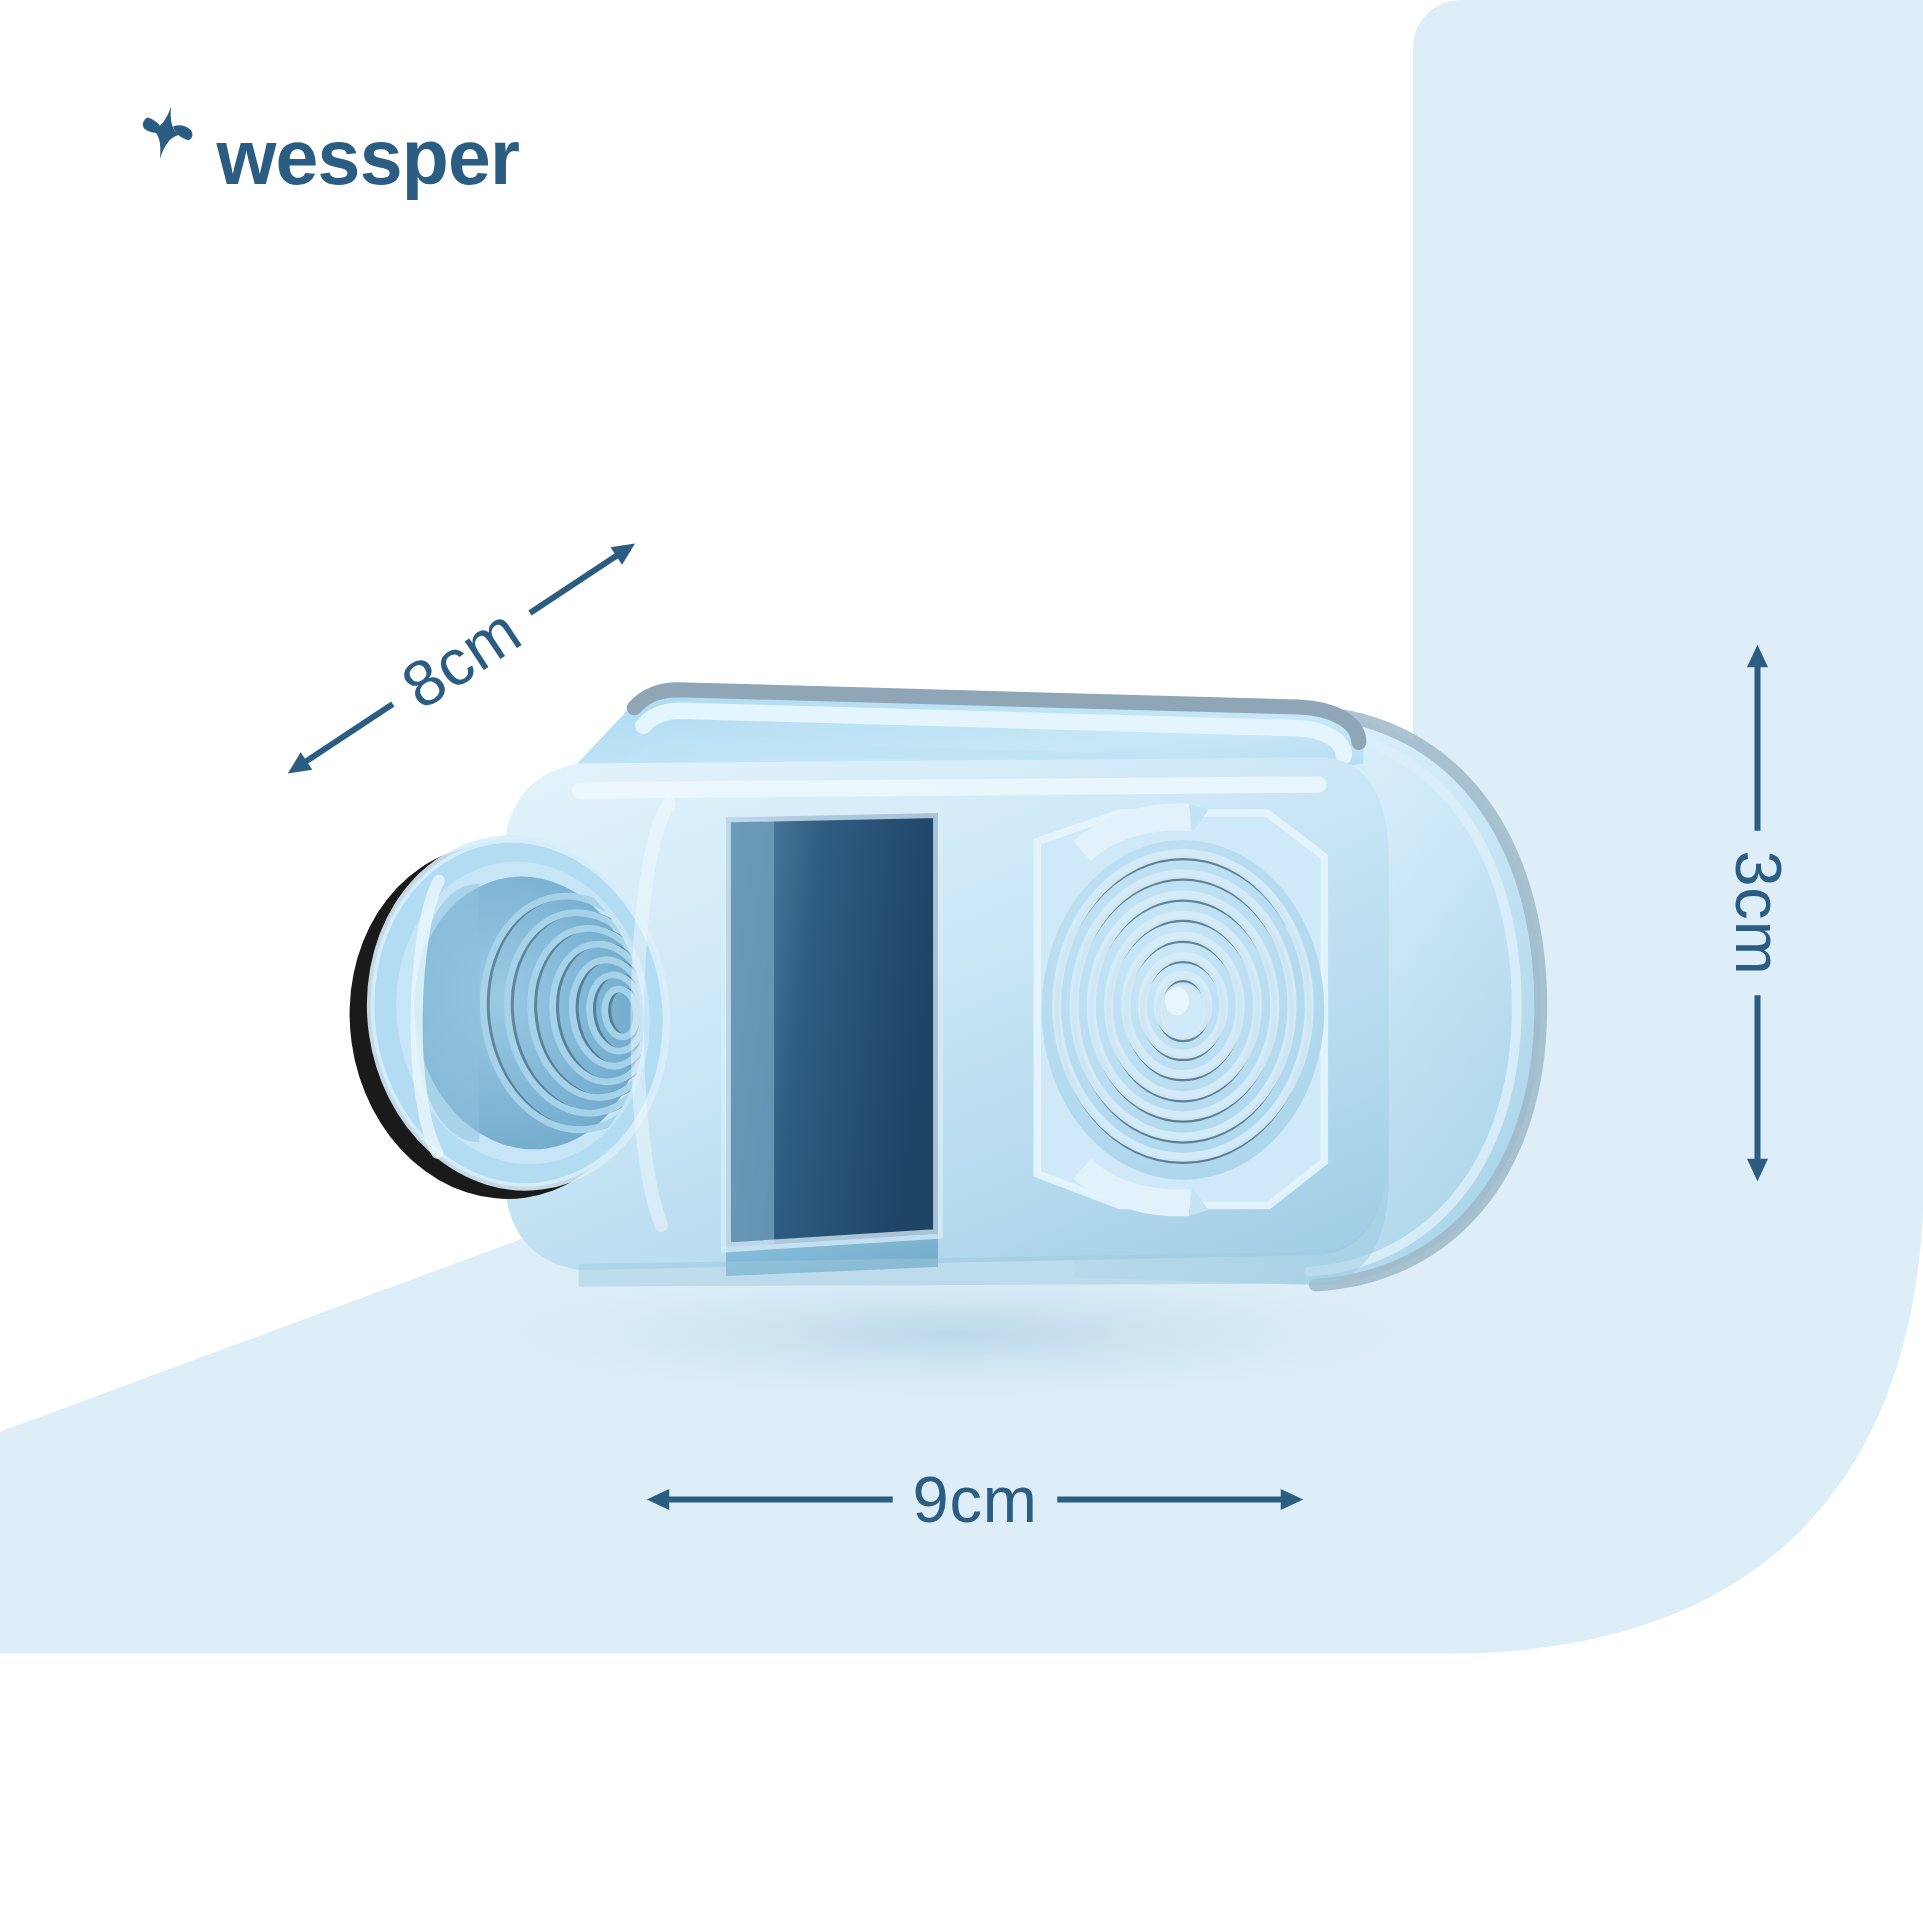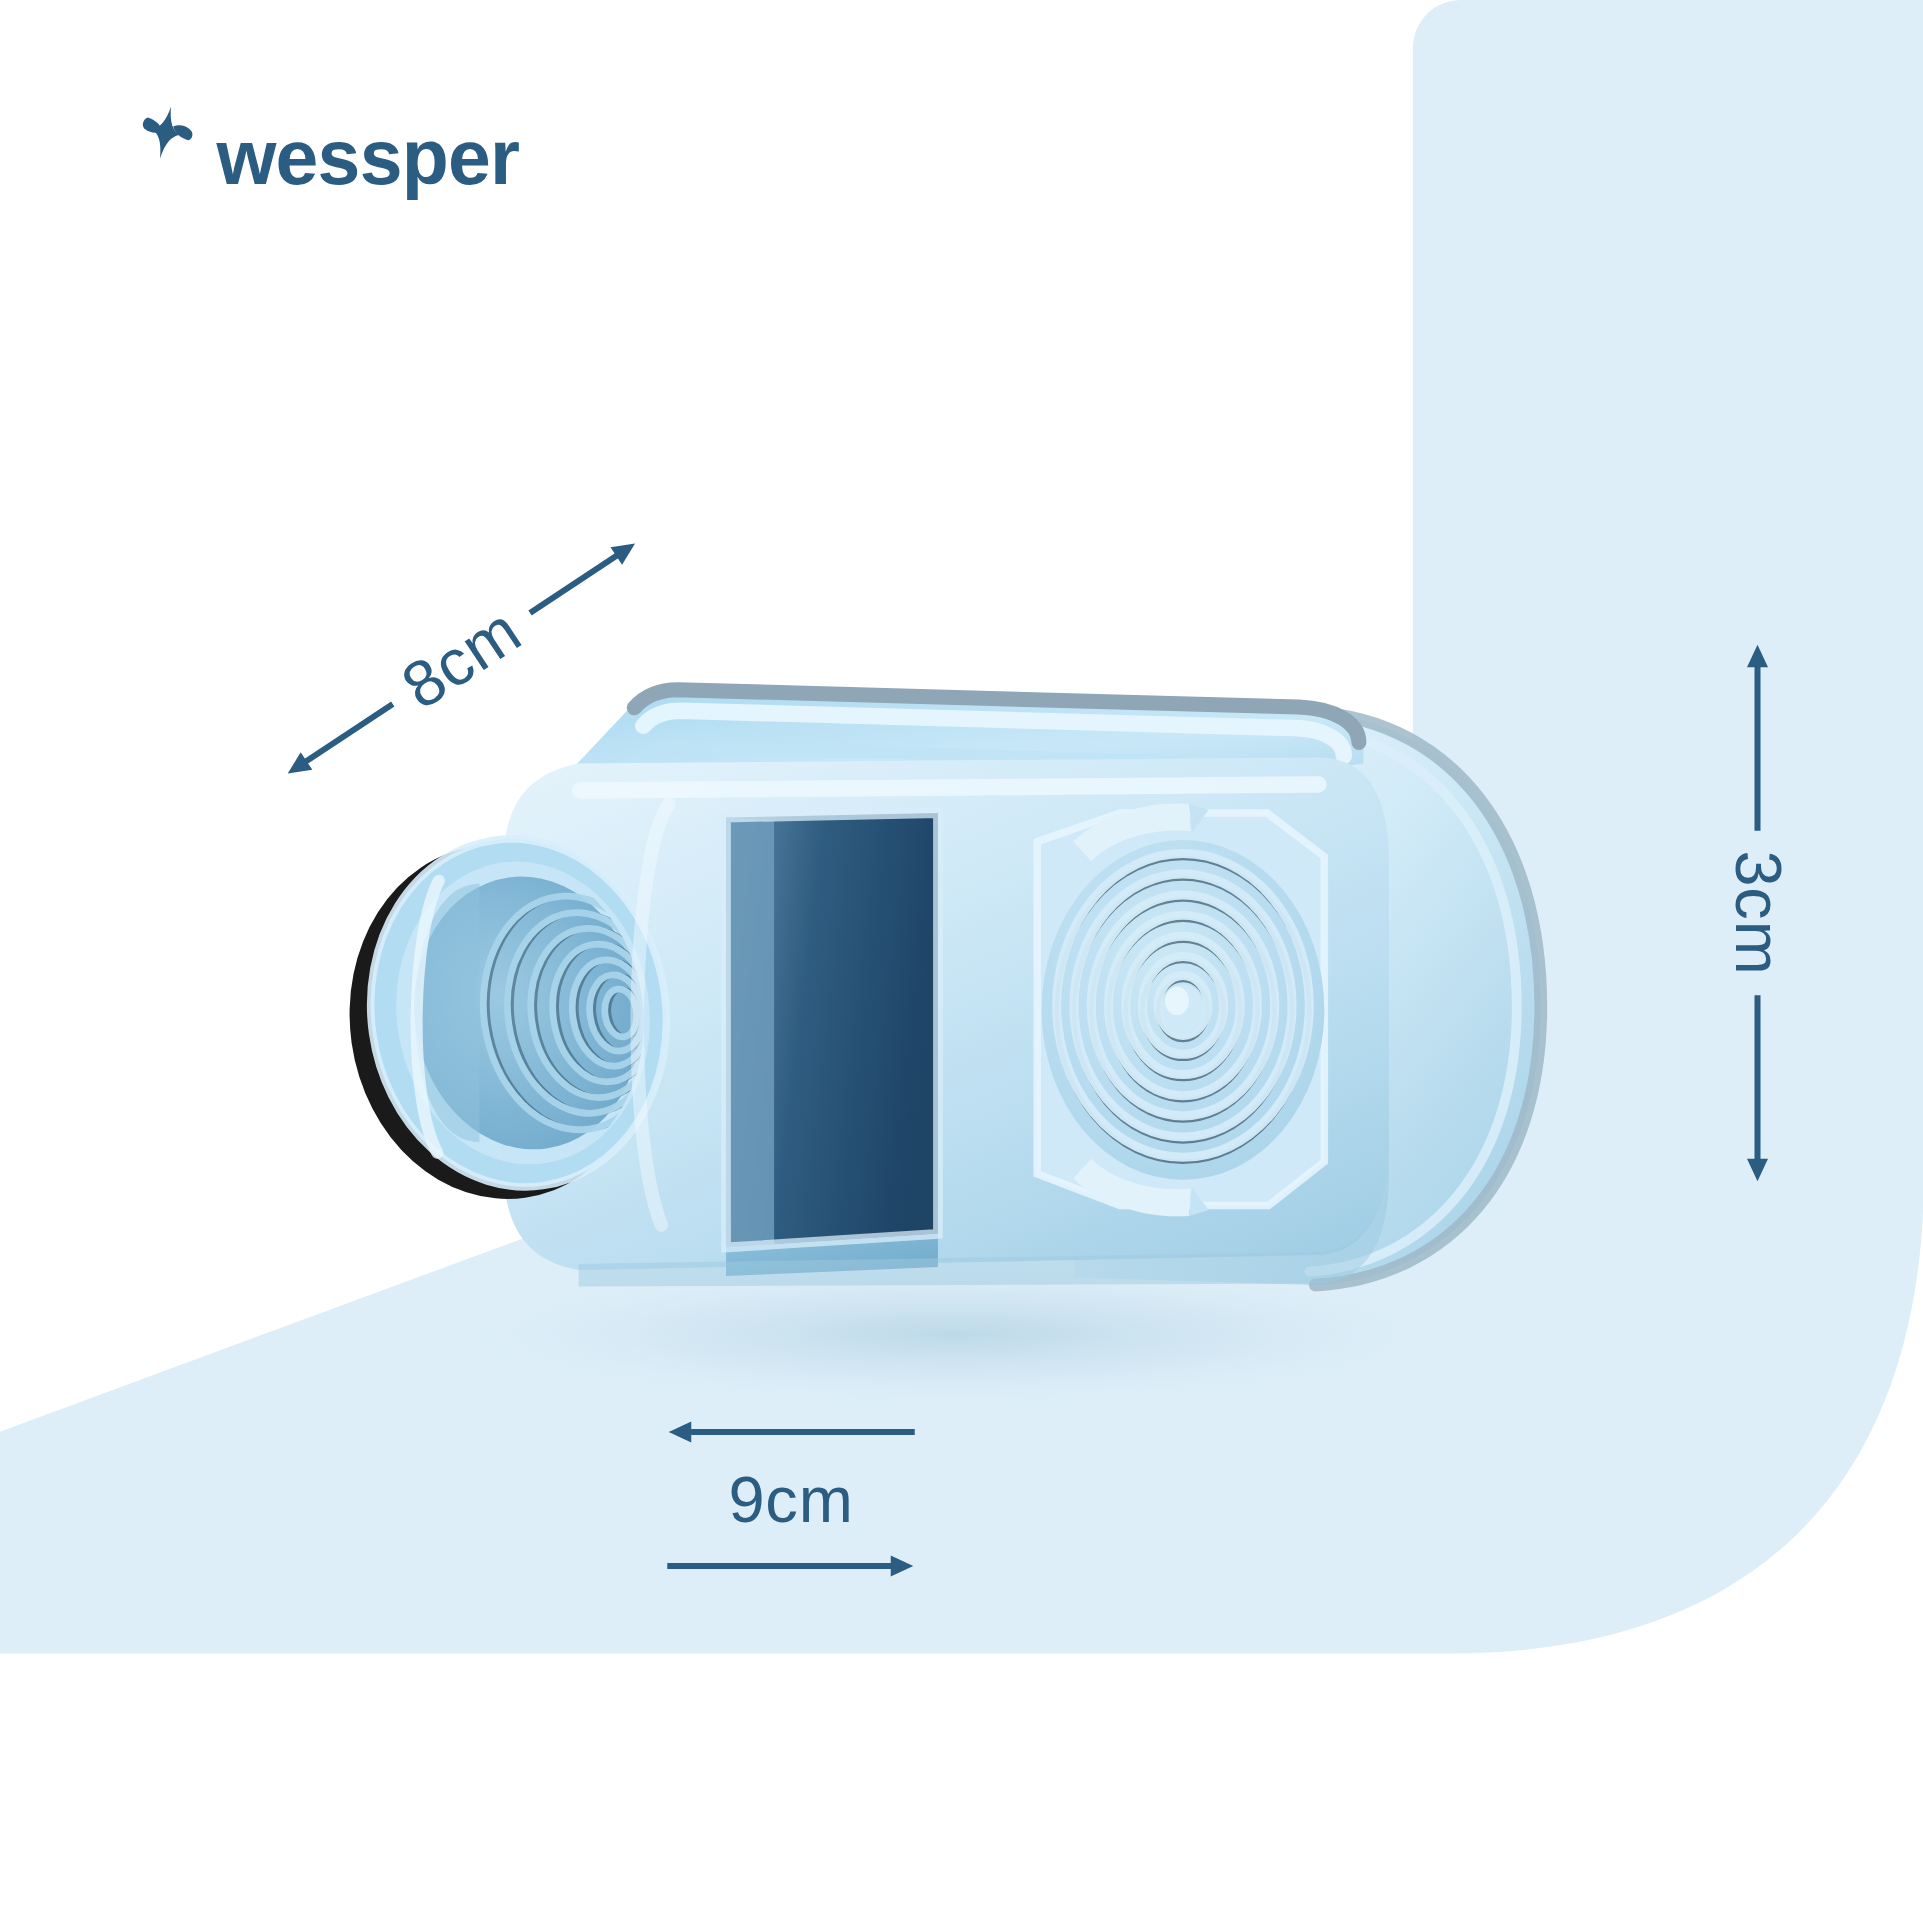--- a/index.html
+++ b/index.html
@@ -71,24 +71,23 @@
   .dim-label {
     font-size: 65px;
     letter-spacing: 0.8px;
     line-height: 1;
     color: #2b5c82;
   }
   .dim-arm { display: block; }
 
   
   #dim-width {
-    left: 667px;
+    left: 645px;
     top: 1499px;
     transform: translateY(-50%);
-    flex-direction: column;
   }
   
   #dim-depth {
     left: 286px;
     top: 774px;
     transform: translateY(-50%) rotate(-33.5deg);
     transform-origin: 0 50%;
   }
   
   #dim-height {

